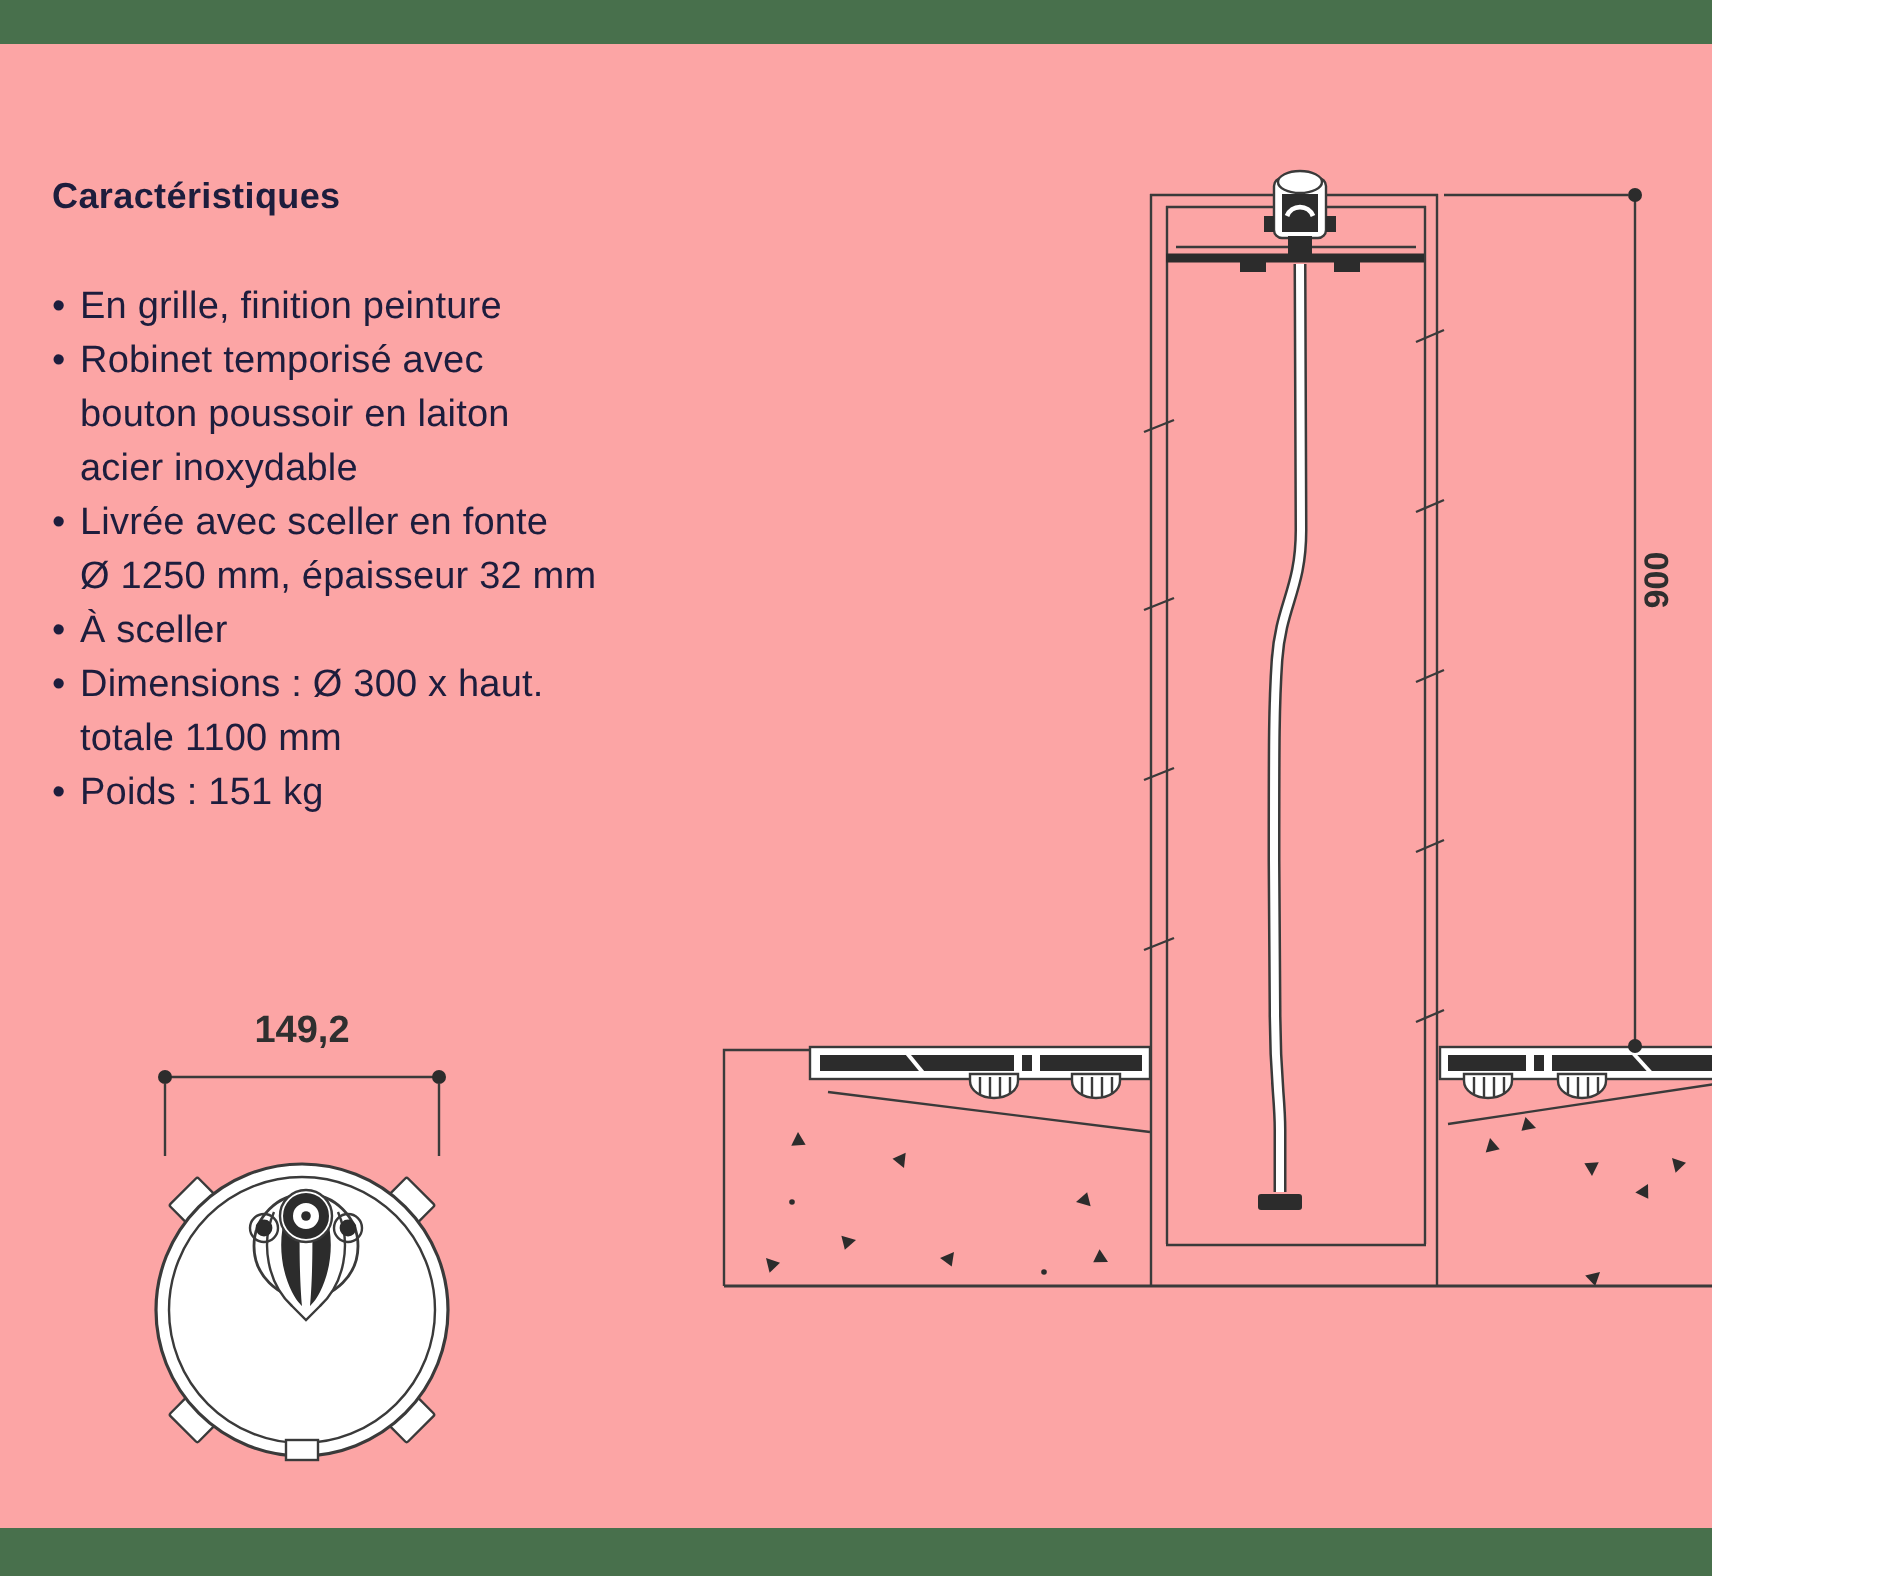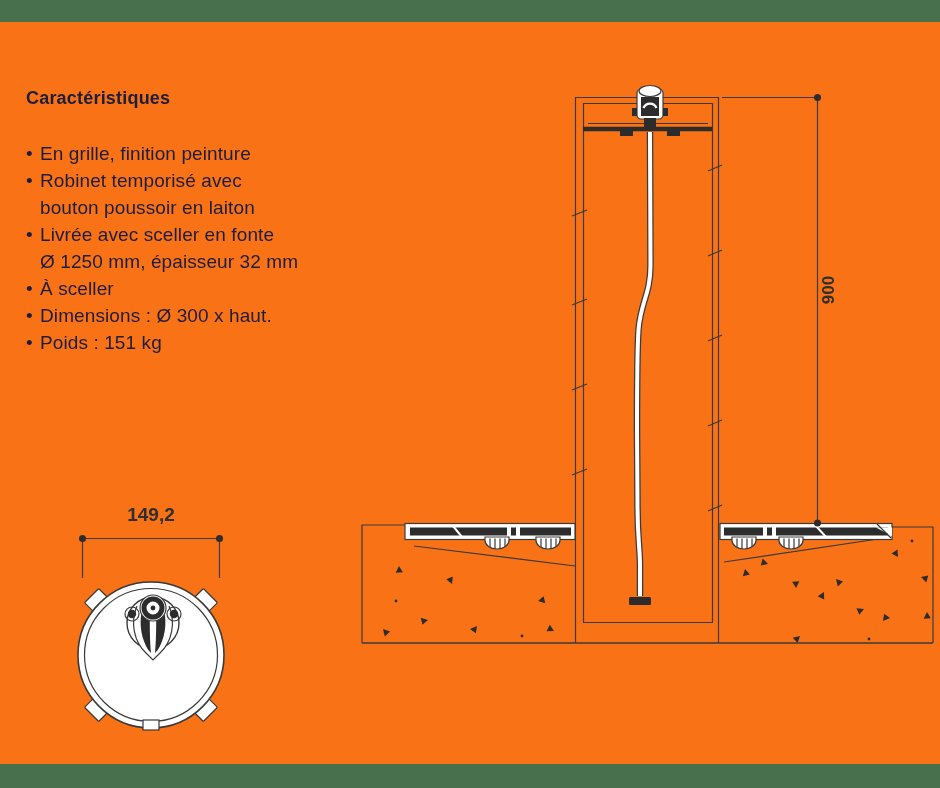--- a/index.html
+++ b/index.html
@@ -3,21 +3,21 @@
 <meta charset="utf-8">
 <style>
   :root{
     --accent-bar:#48704C;
     --text:#1d1d3d;
     --line:#3a3a3a;
     --ink:#2c2c2c;
   }
   html,body{margin:0;padding:0;}
   body{background:#fff;font-family:"Liberation Sans", sans-serif;}
-  .page{position:relative;width:940px;height:788px;background:#f97316;overflow:hidden;}
+  .page{position:relative;width:856px;height:788px;background:#fca5a5;overflow:hidden;}
   .bar{position:absolute;left:0;right:0;background:var(--accent-bar);}
   .bar-top{top:0;height:22px;}
   .bar-bottom{bottom:0;height:24px;}
   .chars{position:absolute;left:26px;top:88px;width:370px;color:var(--text);}
   .chars .title{font-size:18px;font-weight:bold;margin:0 0 31px 0;letter-spacing:.2px;}
   .char-line{position:relative;font-size:19px;line-height:27px;padding-left:14px;letter-spacing:.1px;}
   .char-line .bullet{position:absolute;left:0;top:0;}
   svg.drawing{position:absolute;left:0;top:0;}
   svg .s{fill:none;stroke:var(--line);stroke-width:1.2;}
   svg .s2{fill:none;stroke:var(--line);stroke-width:1.6;}
@@ -35,24 +35,26 @@
 
 <div class="page">
   <div class="bar bar-top"></div>
   <div class="bar bar-bottom"></div>
 
   <div class="chars">
     <div class="title">Caractéristiques</div>
     <div class="char-line"><span class="bullet">•</span><span>En grille, finition peinture</span></div>
     <div class="char-line"><span class="bullet">•</span><span>Robinet temporisé avec</span></div>
     <div class="char-line"><span>bouton poussoir en laiton</span></div>
+    <div class="char-line"><span>acier inoxydable</span></div>
     <div class="char-line"><span class="bullet">•</span><span>Livrée avec sceller en fonte</span></div>
     <div class="char-line"><span>Ø 1250 mm, épaisseur 32 mm</span></div>
     <div class="char-line"><span class="bullet">•</span><span>À sceller</span></div>
     <div class="char-line"><span class="bullet">•</span><span>Dimensions : Ø 300 x haut.</span></div>
+    <div class="char-line"><span>totale 1100 mm</span></div>
     <div class="char-line"><span class="bullet">•</span><span>Poids : 151 kg</span></div>
   </div>
 
   <svg class="drawing" width="940" height="788" viewBox="0 0 940 788">
     <defs>
       <symbol id="bolt" viewBox="0 0 26 16" overflow="visible">
         <path class="fw" d="M1 0 h24 v3.5 a12 8.5 0 0 1 -24 0 z"></path>
         <path class="s" d="M6 1.5 v8.5 M11 1.5 v10 M16 1.5 v10 M21 1.5 v8.5"></path>
       </symbol>
       <path id="agg" d="M0 0 l7 2.4 l-5.2 5 z"></path>

